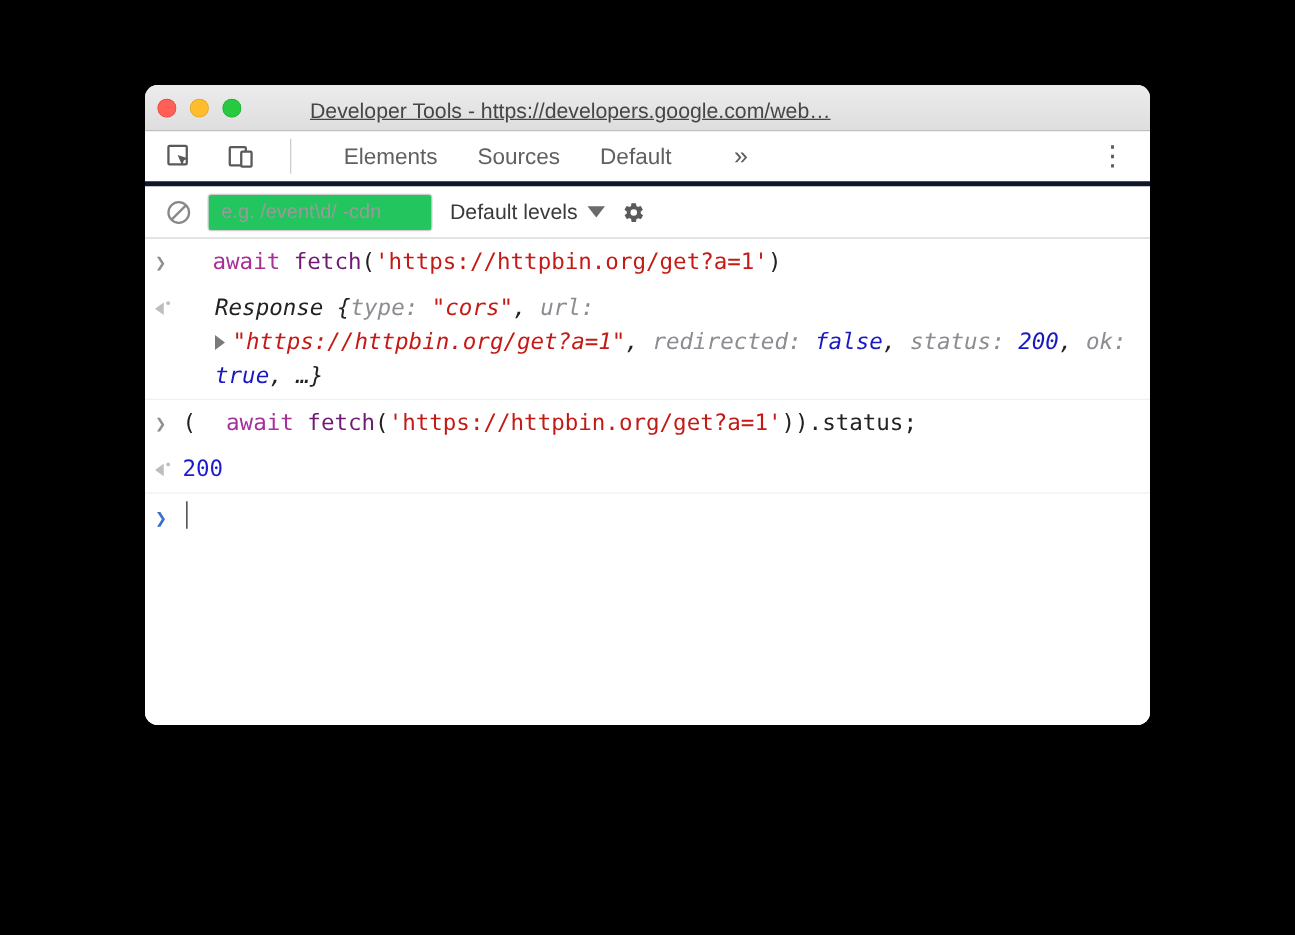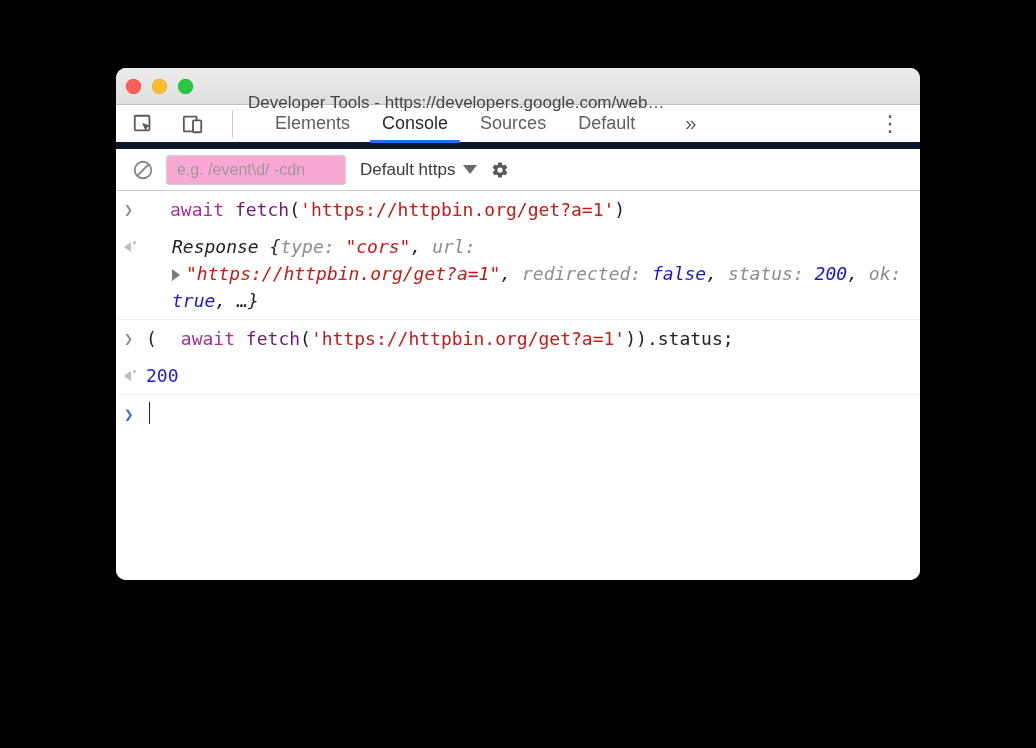--- a/index.html
+++ b/index.html
@@ -37,34 +37,35 @@
   }
   .traffic { display: flex; gap: 11px; align-items: center; }
   .tl { width: 15px; height: 15px; border-radius: 50%; }
   .tl.red    { background: #ff5f57; box-shadow: inset 0 0 0 .5px #e8463f; }
   .tl.yellow { background: #ffbd2e; box-shadow: inset 0 0 0 .5px #e0a127; }
   .tl.green  { background: #28c941; box-shadow: inset 0 0 0 .5px #1fae36; }
   .title {
     position: absolute;
     left: 132px;
     right: 10px;
-    top: 16px;
+    top: 2px;
     height: 37px;
     line-height: 37px;
     font-size: 17px;
     color: #464646;
     white-space: nowrap;
     overflow: hidden;
     text-overflow: ellipsis;
     text-align: left;
+    text-decoration: underline;
   }
   
   .tabstrip {
     height: 44px;
-    border-bottom: 7px solid #0f172a;
+    border-bottom: 4px solid #0f172a;
     display: flex;
     align-items: center;
     padding: 0 10px 0 14px;
     gap: 24px;
     flex: 0 0 auto;
   }
   .iconbtn {
     width: 26px; height: 26px;
     display: flex; align-items: center; justify-content: center;
     color: #5a5a5a;
@@ -126,21 +127,21 @@
   .filter {
     border: 1px solid #cfcfcf;
     border-radius: 3px;
     height: 30px;
     width: 180px;
     padding: 0 10px;
     font-size: 16px;
     color: #2a2a2a;
     font-family: inherit;
     outline: none;
-    background: #f9a8d4;
+    background: #22c55e;
   }
   .filter::placeholder { color: #9a9a9a; }
   .levels {
     display: flex; align-items: center; gap: 8px;
     font-size: 17px; color: #3a3a3a;
     padding-left: 4px;
   }
   .gear { color:#5a5a5a; padding:0 4px; }
   
   .console {
@@ -239,39 +240,38 @@
     </div>
     <div class="iconbtn">
       <svg width="22" height="22" viewBox="0 0 24 24" fill="none" stroke="currentColor" stroke-width="2">
         <rect x="2" y="4" width="14" height="16" rx="1"></rect>
         <rect x="12" y="8" width="9" height="13" rx="1" fill="#fff"></rect>
       </svg>
     </div>
     <div class="sep"></div>
     <div class="tabs">
       <div class="tab">Elements</div>
-      <div class="tab active">Console</div>
       <div class="tab">Sources</div>
       <div class="tab">Default</div>
     </div>
     <div class="more-tabs">»</div>
     <div class="spacer"></div>
     <div class="kebab">⋮</div>
   </div>
 
   <div class="toolbar">
     <div class="iconbtn clearbtn">
       <svg width="22" height="22" viewBox="0 0 24 24" fill="none" stroke="#888" stroke-width="2">
         <circle cx="12" cy="12" r="9"></circle>
         <line x1="6" y1="18" x2="18" y2="6"></line>
       </svg>
     </div>
     <input class="filter" type="text" placeholder="e.g. /event\d/ -cdn" style="">
     <div class="levels">
-      <span>Default https</span>
+      <span>Default levels</span>
       <span class="caret"></span>
     </div>
     <div class="gear iconbtn">
       <svg width="20" height="20" viewBox="0 0 24 24" fill="#5a5a5a">
         <path d="M19.4 13a7.8 7.8 0 0 0 .1-1 7.8 7.8 0 0 0-.1-1l2.1-1.6a.5.5 0 0 0 .1-.7l-2-3.4a.5.5 0 0 0-.6-.2l-2.5 1a7.6 7.6 0 0 0-1.7-1l-.4-2.6A.5.5 0 0 0 14 2h-4a.5.5 0 0 0-.5.4L9.1 5a7.6 7.6 0 0 0-1.7 1l-2.5-1a.5.5 0 0 0-.6.2l-2 3.4a.5.5 0 0 0 .1.7L4.6 11a7.8 7.8 0 0 0 0 2l-2.1 1.6a.5.5 0 0 0-.1.7l2 3.4a.5.5 0 0 0 .6.2l2.5-1a7.6 7.6 0 0 0 1.7 1l.4 2.6A.5.5 0 0 0 10 22h4a.5.5 0 0 0 .5-.4l.4-2.6a7.6 7.6 0 0 0 1.7-1l2.5 1a.5.5 0 0 0 .6-.2l2-3.4a.5.5 0 0 0-.1-.7ZM12 15.5A3.5 3.5 0 1 1 15.5 12 3.5 3.5 0 0 1 12 15.5Z"></path>
       </svg>
     </div>
   </div>
 
   <div class="console">

